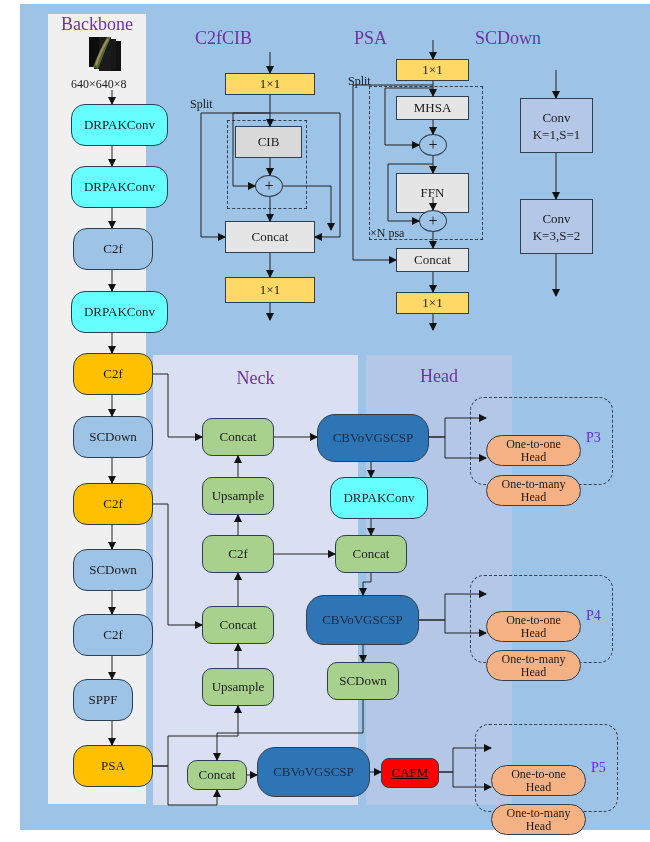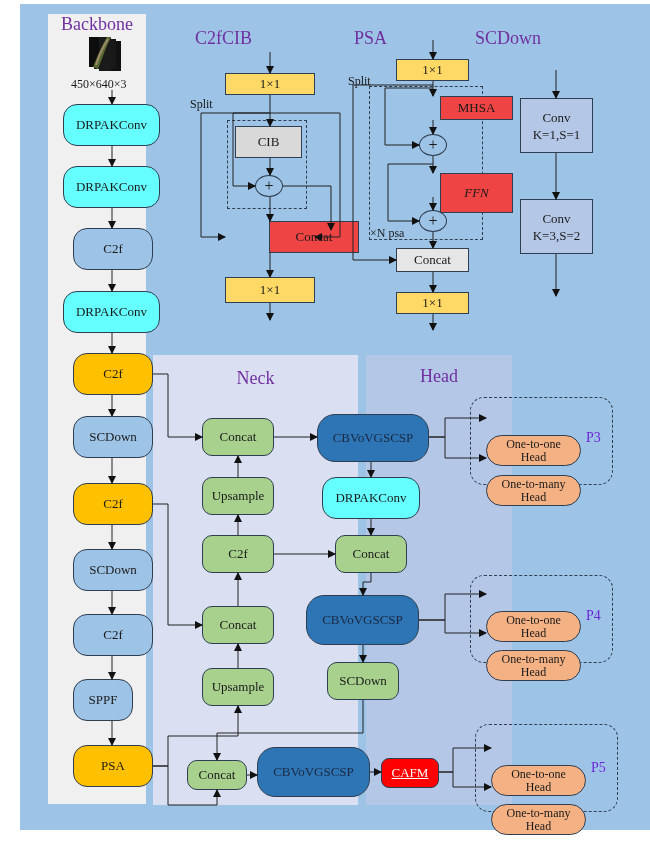--- a/index.html
+++ b/index.html
@@ -6,28 +6,28 @@
   body { width:650px; height:842px; position:relative; overflow:hidden; font-family:"Liberation Serif", serif; }
   #canvas { position:absolute; left:15px; top:0; width:650px; height:842px;border-radius:6px; }
   .outer { position:absolute; left:5px; top:4px; width:637px; height:826px; background:#9dc3e6; }
   .panel { position:absolute; }
   .backbone-panel { left:33px; top:14px; width:98px; height:790px; background:#f0f0f0; }
   .neck-panel { left:138px; top:355px; width:205px; height:450px; background:#dae0f2; }
   .head-panel { left:351px; top:355px; width:146px; height:450px; background:#b4c7e7; }
   .title { position:absolute; color:#7030a0; font-size:18px; white-space:nowrap; text-align:center; }
   .node { position:absolute; box-sizing:border-box; border:1px solid #2f3e50; display:flex; align-items:center; justify-content:center; text-align:center; color:#1a1a1a; font-size:13px; line-height:14px; white-space:nowrap; }
   .rounded { border-radius:14px; }
-  .cyan { background:#66ffff; }
+  .cyan { background:#66ffff;margin-left:8px; }
   .lblue { background:#9dc3e6; }
   .orange { background:#ffc000; }
   .green { background:#a9d18e; border-radius:10px; }
   .dblue { background:#2e75b6; border-radius:18px; color:#1a2840; }
-  .red { background:#ff0000; border-radius:8px; color:#ffffff;text-decoration:underline; }
+  .red { background:#ff0000; border-radius:8px; color:#000000;text-decoration:underline; }
   .yellow { background:#ffd966; }
-  .peach { background:#ef4444;margin-left:44px; }
+  .peach { background:#e5e5e5; }
   .grey { background:#d9d9d9; }
   .lgrey { background:#e7e6e6; }
   .conv { background:#b4c7e7; }
   .headnode { background:#f4b183; border-radius:16px; font-size:12px; line-height:13px;margin-top:32px; }
   .label { position:absolute; font-size:12px; color:#1a1a1a; white-space:nowrap; }
   .plabel { position:absolute; font-size:14px; color:#6d28d9; }
   .dashbox { position:absolute; border:1px dashed #2f3e50; box-sizing:border-box; }
   .dash-round { border-radius:14px; border-width:1.2px; }
   .plus { position:absolute; width:22px; height:18px; border:1px solid #2f3e50; border-radius:50%; box-sizing:border-box; display:flex; align-items:center; justify-content:center; font-size:16px; color:#1a1a1a; background:#9dc3e6; }
   svg.wires { position:absolute; left:0; top:0; width:650px; height:842px; pointer-events:none; }
@@ -51,21 +51,21 @@
   <div class="title" style="left:351px;top:366px;width:146px;">Head</div>
 
   <svg class="img-thumb" viewBox="0 0 32 36">
     <rect x="10" y="4" width="22" height="30" fill="#111"></rect>
     <rect x="5" y="2" width="22" height="30" fill="#181818"></rect>
     <rect x="0" y="0" width="22" height="30" fill="#0d0d0d"></rect>
     <rect x="10" y="0" width="12" height="34" fill="#1a1a1a"></rect>
     <path d="M4 30 C8 20 12 10 18 0 L22 0 C17 10 13 22 9 32 Z" fill="#556b2f"></path>
     <path d="M7 28 C10 18 14 10 19 2" stroke="#a08b6a" stroke-width="2" fill="none"></path>
   </svg>
-  <div class="label" style="left:56px;top:77px;font-size:12px;">450×640×3</div>
+  <div class="label" style="left:56px;top:77px;font-size:12px;">640×640×8</div>
 
   <div class="node rounded cyan" style="left:48px;top:104px;width:97px;height:42px;">DRPAKConv</div>
   <div class="node rounded cyan" style="left:48px;top:166px;width:97px;height:42px;">DRPAKConv</div>
   <div class="node rounded lblue" style="left:58px;top:228px;width:80px;height:42px;">C2f</div>
   <div class="node rounded cyan" style="left:48px;top:291px;width:97px;height:42px;">DRPAKConv</div>
   <div class="node rounded orange" style="left:58px;top:353px;width:80px;height:42px;">C2f</div>
   <div class="node rounded lblue" style="left:58px;top:416px;width:80px;height:42px;">SCDown</div>
   <div class="node rounded orange" style="left:58px;top:483px;width:80px;height:42px;">C2f</div>
   <div class="node rounded lblue" style="left:58px;top:549px;width:80px;height:42px;">SCDown</div>
   <div class="node rounded lblue" style="left:58px;top:614px;width:80px;height:42px;">C2f</div>
@@ -78,21 +78,21 @@
   <div class="node grey" style="left:220px;top:126px;width:67px;height:32px;">CIB</div>
   <div class="plus" style="left:240px;top:175px;width:28px;height:22px;">+</div>
   <div class="node peach" style="left:210px;top:221px;width:90px;height:32px;">Concat</div>
   <div class="node yellow" style="left:210px;top:277px;width:90px;height:26px;">1×1</div>
 
   <div class="node yellow" style="left:381px;top:59px;width:73px;height:22px;">1×1</div>
   <div class="label" style="left:333px;top:74px;">Split</div>
   <div class="dashbox" style="left:354px;top:86px;width:114px;height:154px;"></div>
   <div class="node peach" style="left:381px;top:96px;width:73px;height:24px;">MHSA</div>
   <div class="plus" style="left:404px;top:134px;width:28px;height:22px;">+</div>
-  <div class="node peach" style="left:381px;top:173px;width:73px;height:40px;font-style:italic;">FFN</div>
+  <div class="node peach" style="left:381px;top:173px;width:73px;height:40px;">FFN</div>
   <div class="plus" style="left:404px;top:210px;width:28px;height:22px;">+</div>
   <div class="label" style="left:355px;top:226px;font-size:12px;">×N psa</div>
   <div class="node lgrey" style="left:381px;top:248px;width:73px;height:24px;">Concat</div>
   <div class="node yellow" style="left:381px;top:292px;width:73px;height:22px;">1×1</div>
 
   <div class="node conv" style="left:505px;top:98px;width:73px;height:55px;flex-direction:column;line-height:17px;">
     <span>Conv</span>
     <span>K=1,S=1</span>
   </div>
   <div class="node conv" style="left:505px;top:199px;width:73px;height:55px;flex-direction:column;line-height:17px;">

